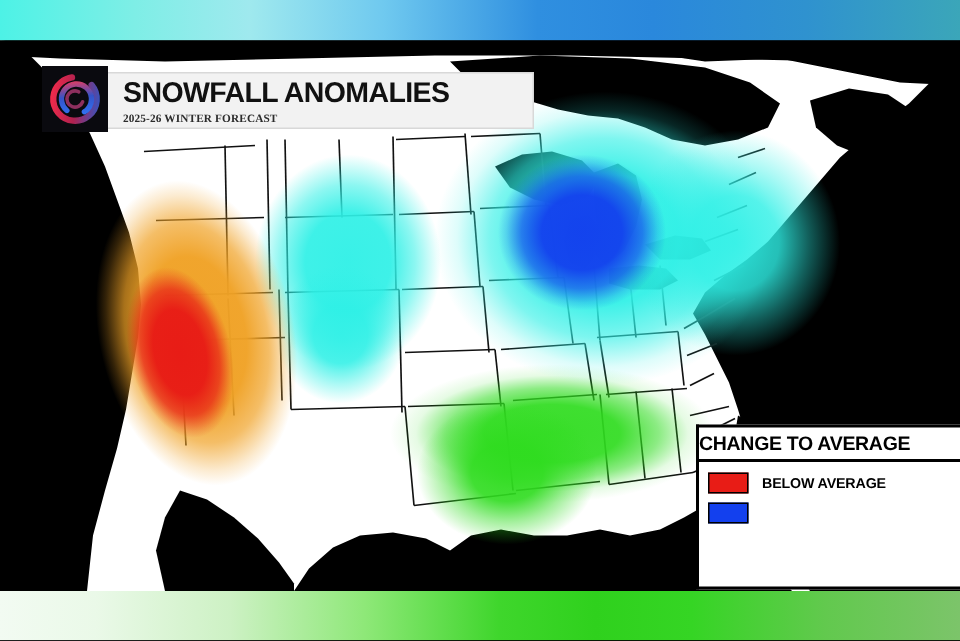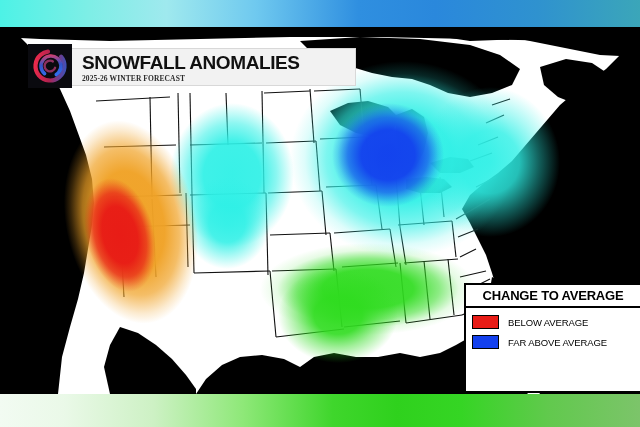--- a/index.html
+++ b/index.html
@@ -123,21 +123,21 @@
     width: 176px; height: 110px;
     background: #ffffff;
     border: 2px solid #000;
     border-right: none;
     box-sizing: border-box;
     z-index: 42;
   }
   .legend-title {
     height: 21px;
     line-height: 21px;
-    text-align: center;
+    text-align: left;
     font-size: 13px;
     font-weight: bold;
     letter-spacing: -0.2px;
     color: #000;
     border-bottom: 2px solid #000;
     white-space: nowrap;
   }
   .legend-rows {
     padding: 4px 0 0 6px;
   }
@@ -149,21 +149,21 @@
   .legend-swatch {
     width: 27px;
     height: 14px;
     border: 1px solid #000;
     box-sizing: border-box;
     flex: 0 0 auto;
   }
   .legend-label {
     margin-left: 9px;
     font-size: 9.5px;
-    font-weight: normal;
+    font-weight: bold;
     letter-spacing: -0.1px;
     color: #000;
     white-space: nowrap;
   }
 </style>
 </head>
 <body>
 
 <div id="stage">
 
@@ -428,18 +428,17 @@
 
   <div class="legend">
     <div class="legend-title">CHANGE TO AVERAGE</div>
     <div class="legend-rows">
       <div class="legend-row">
         <div class="legend-swatch" style="background: rgb(232, 28, 22);"></div>
         <div class="legend-label">BELOW AVERAGE</div>
       </div>
       <div class="legend-row">
         <div class="legend-swatch" style="background: rgb(19, 64, 238);"></div>
-        <div class="legend-label">FAR ABOVE AVERAGE</div>
       </div>
     </div>
   </div>
 
 </div>
 
 </body></html>

